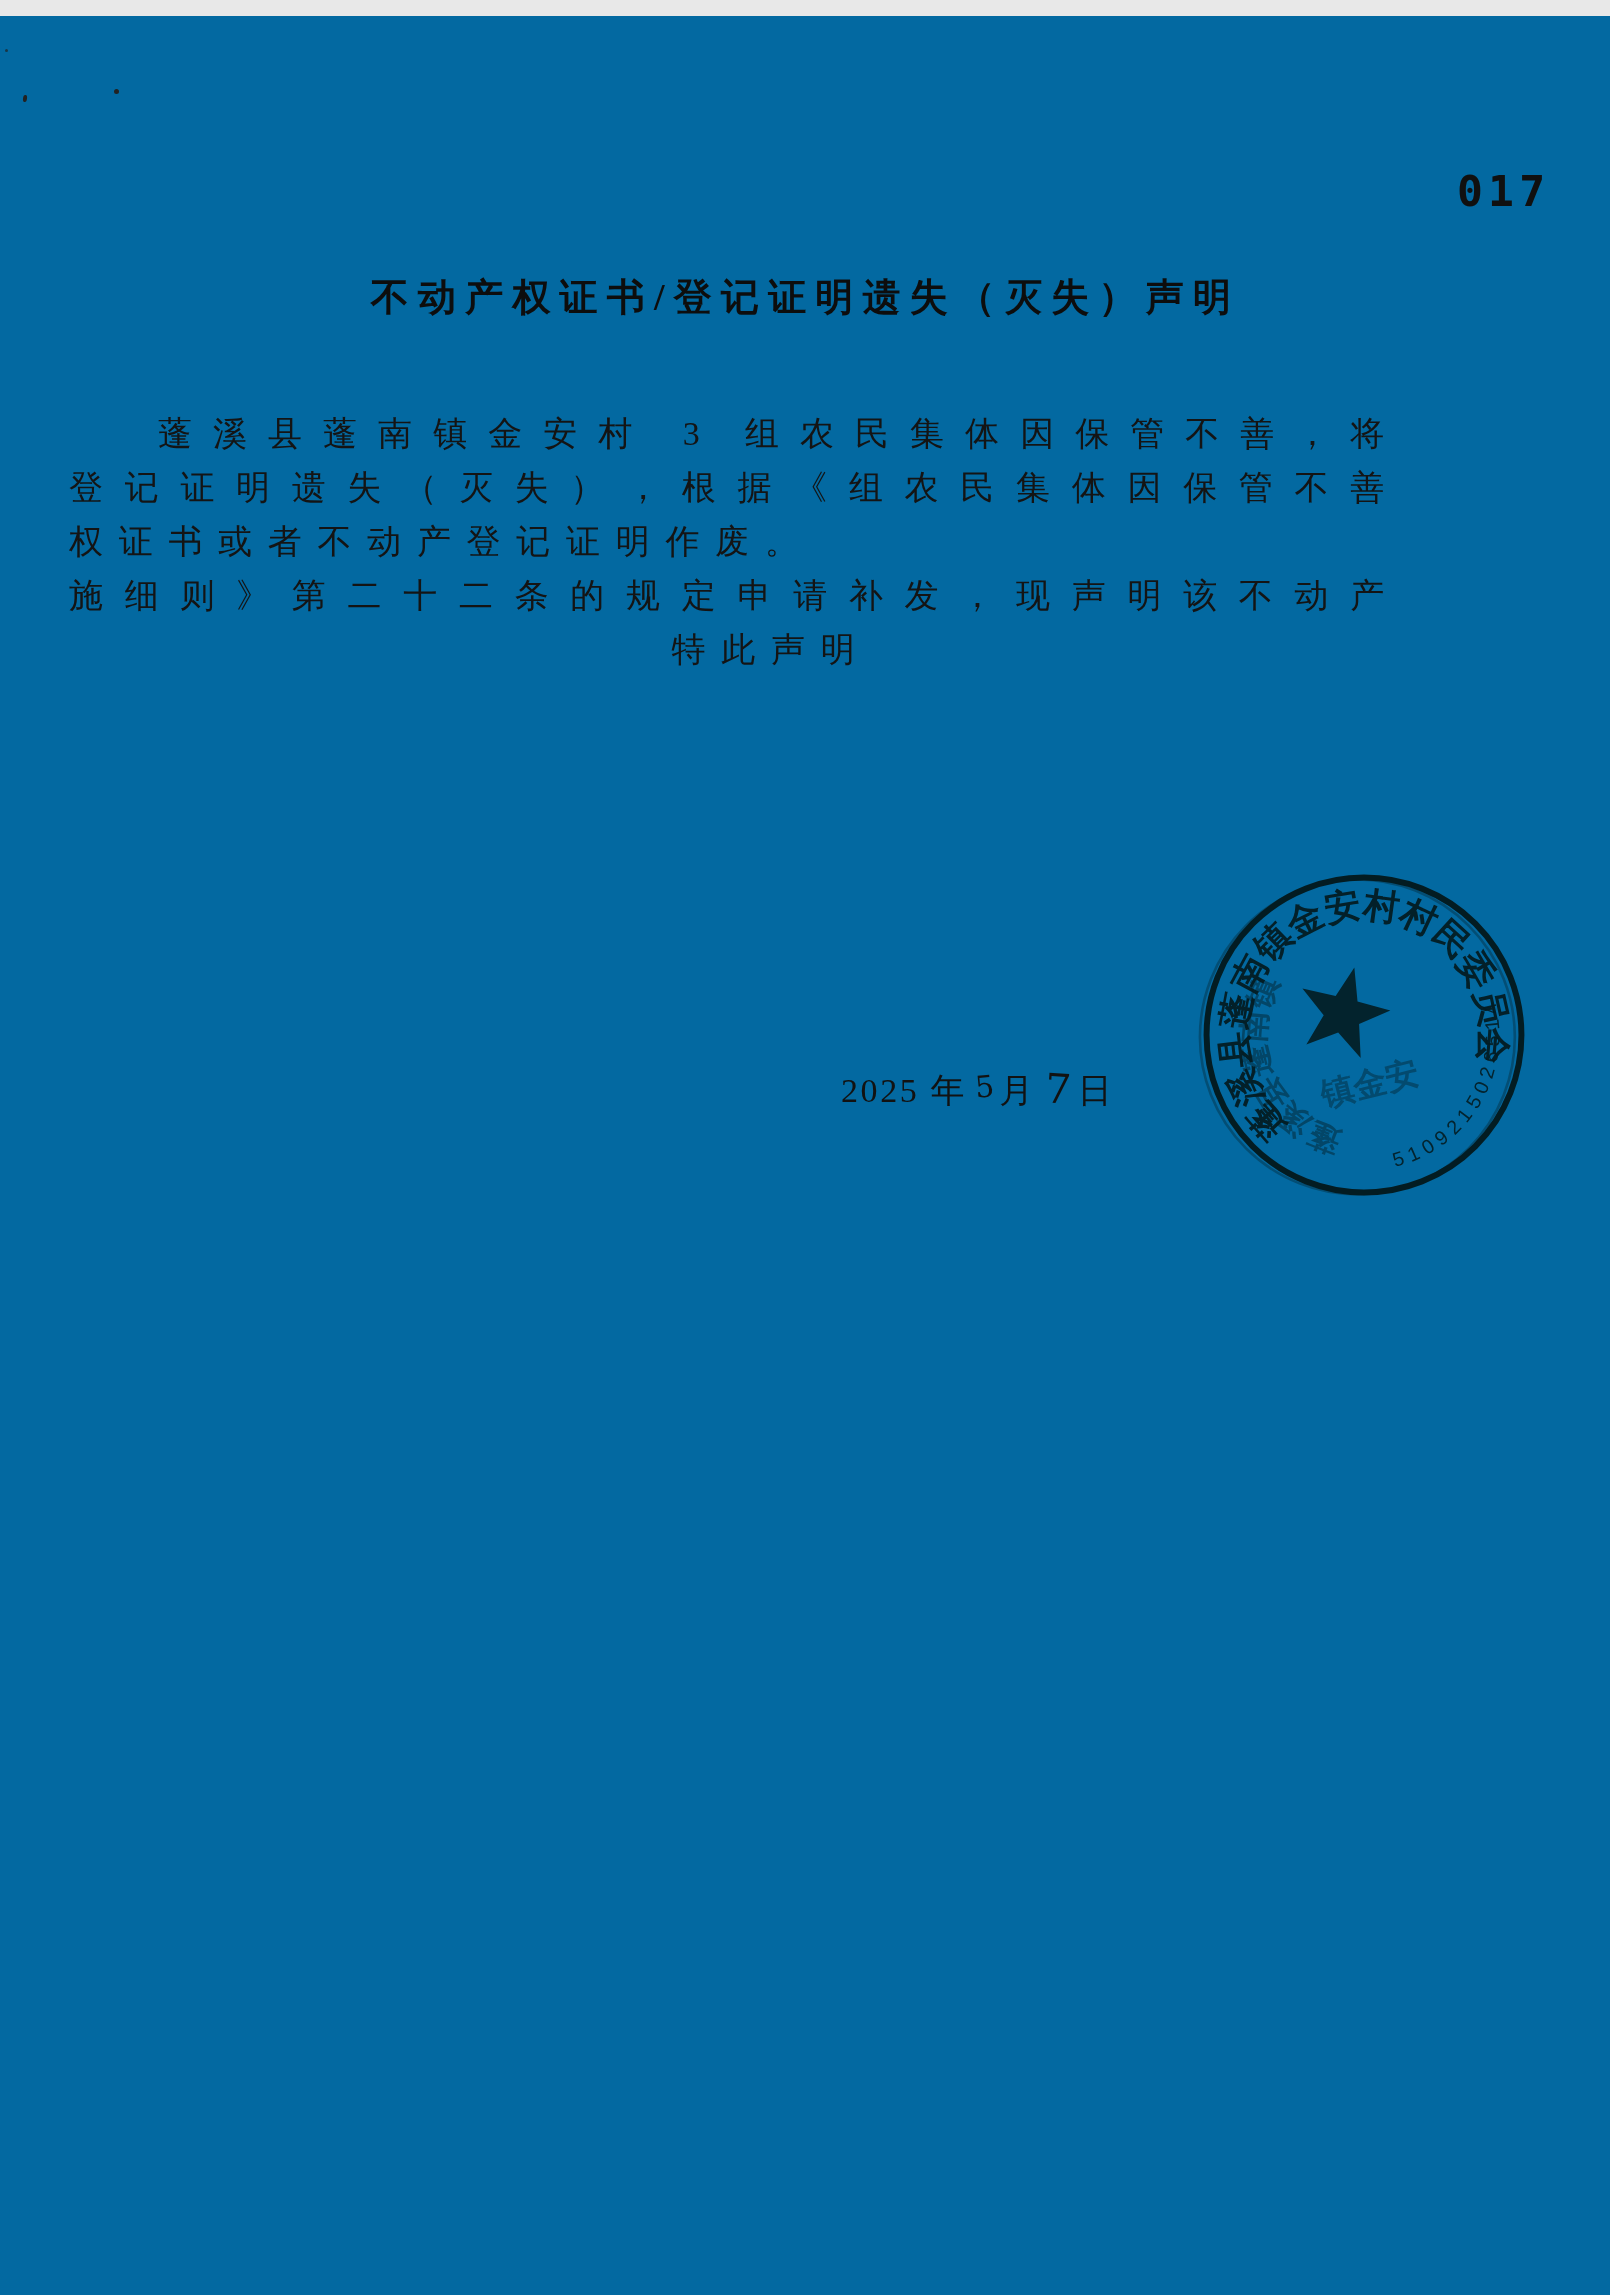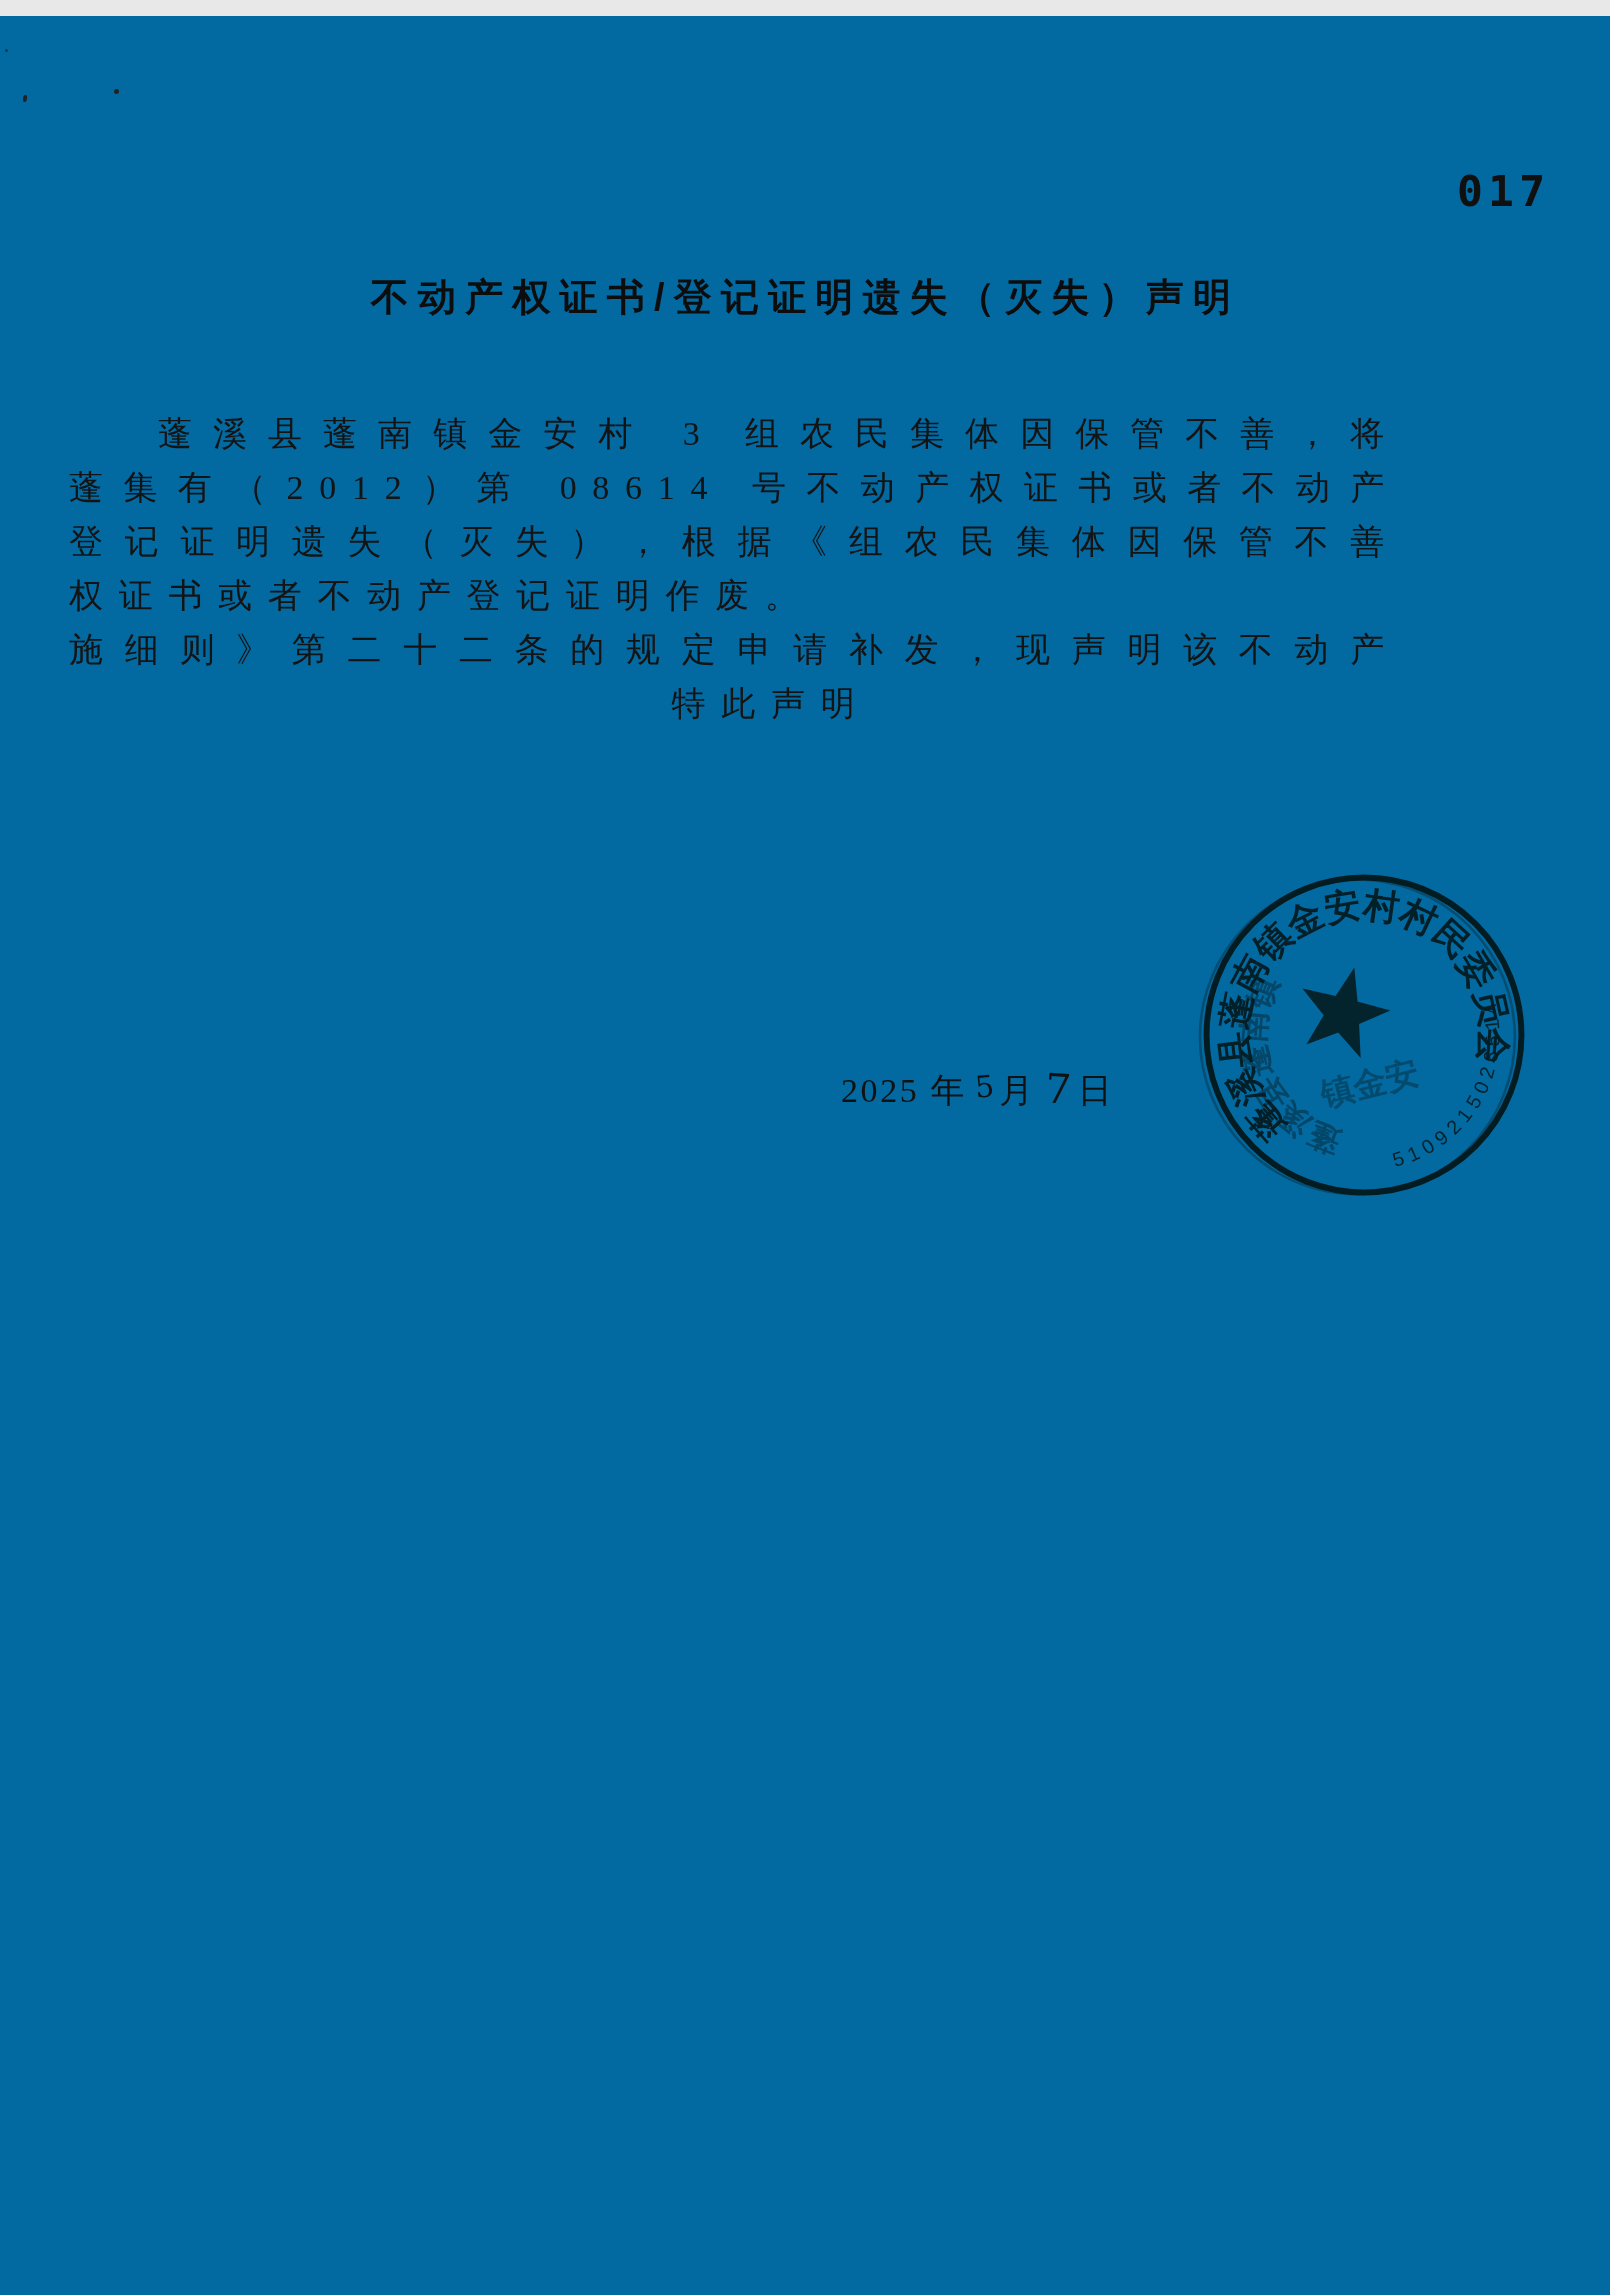--- a/index.html
+++ b/index.html
@@ -26,21 +26,21 @@
     font-weight: 700;
     letter-spacing: 5.2px;
     color: #101010;
   }
 
   .doc-title {
     position: absolute;
     left: 0; top: 231px;
     width: 100%;
     text-align: center;
-    font-family: Liberation Sans, sans-serif;
+    font-family: Liberation Serif, serif;
     font-weight: 700;
     font-size: 38px;
     letter-spacing: 9.2px;
     color: #0d0d0d;
   }
 
   .doc-body {
     position: absolute;
     left: 69px; top: 391px;
     width: 1331px;
@@ -101,21 +101,20 @@
   <span class="speck s1"></span>
   <span class="speck s2"></span>
   <span class="speck s3"></span>
 
   <div class="page-number">017</div>
 
   <h1 class="doc-title">不动产权证书/登记证明遗失（灭失）声明</h1>
 
   <div class="doc-body">
     <div class="body-line just indent1">蓬溪县蓬南镇金安村 3 组农民集体因保管不善，将</div>
-    <div class="body-line just">蓬集有（2012）第 08614 号不动产权证书或者不动产</div>
     <div class="body-line just">登记证明遗失（灭失），根据《组农民集体因保管不善</div>
     <div class="body-line">权证书或者不动产登记证明作废。</div>
     <div class="body-line just">施细则》第二十二条的规定申请补发，现声明该不动产</div>
     <div class="body-line indent2">特此声明</div>
   </div>
 
 
   <div class="dateline">
     <span>2025</span>
     <span>年</span><span class="hand five">5</span><span>月</span><span class="hand seven">7</span><span>日</span>

